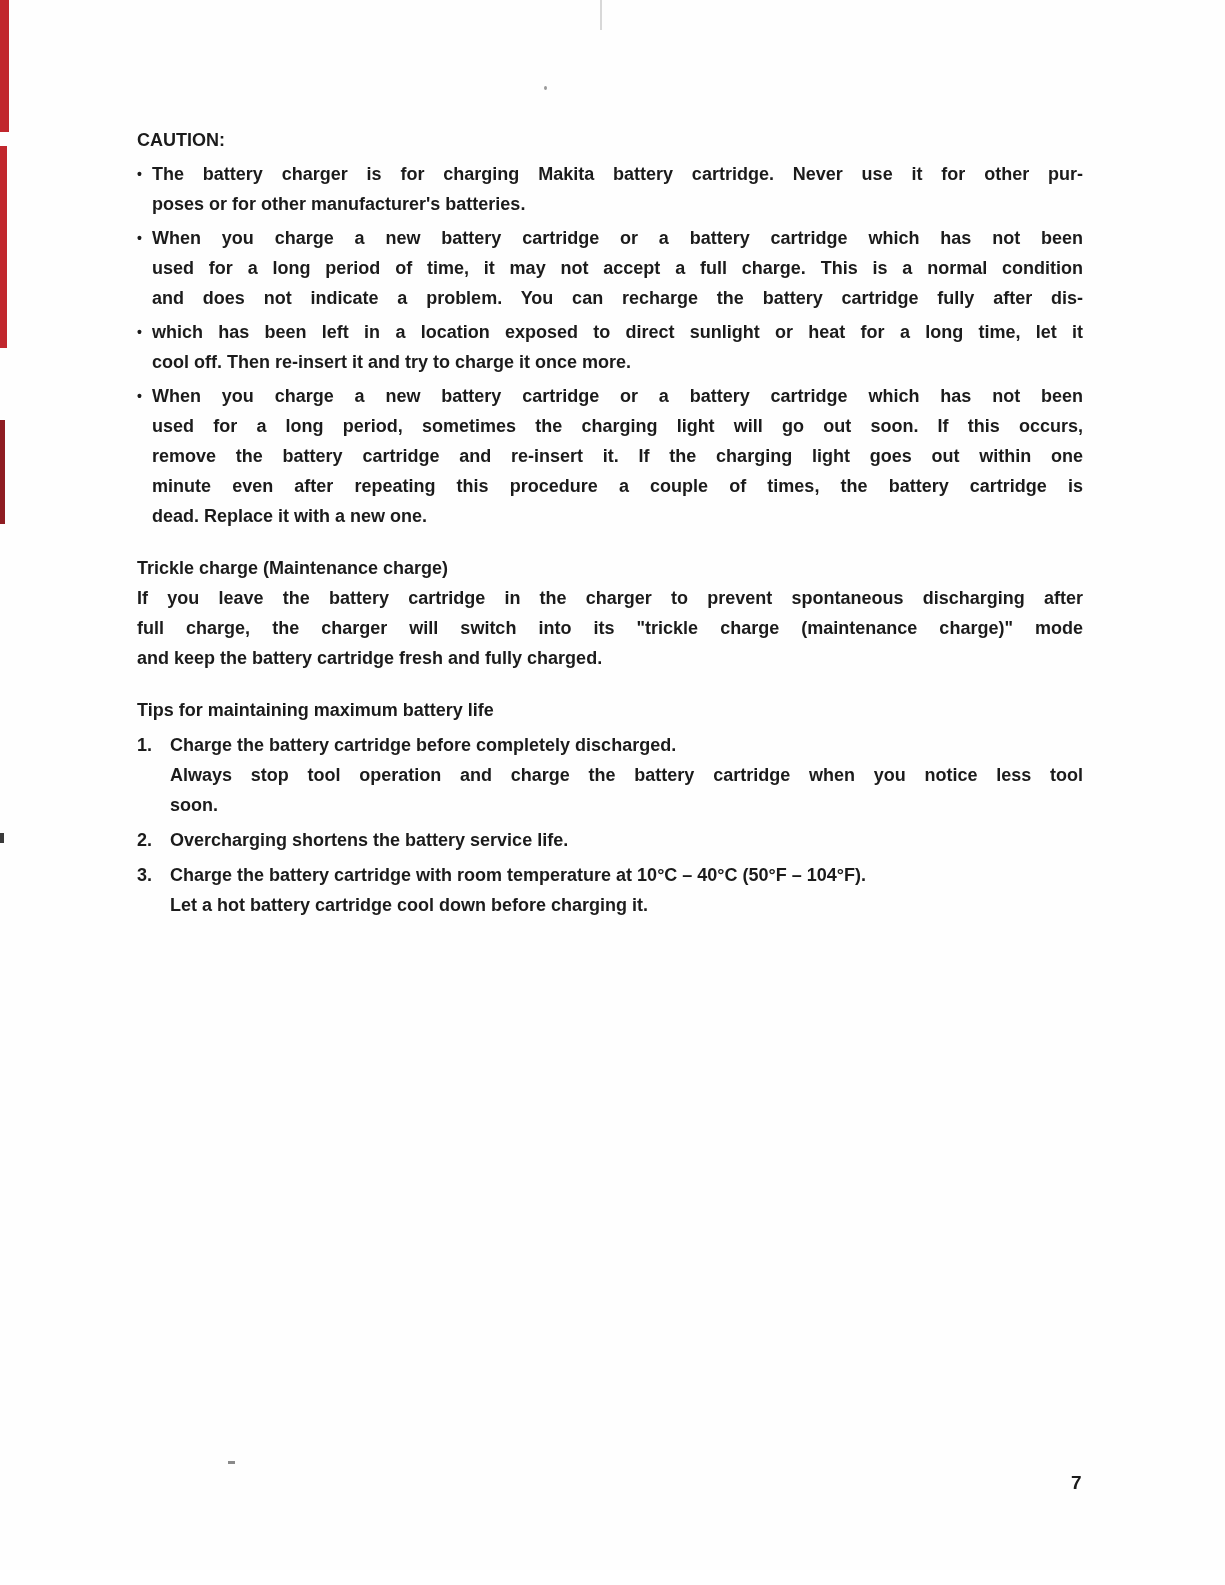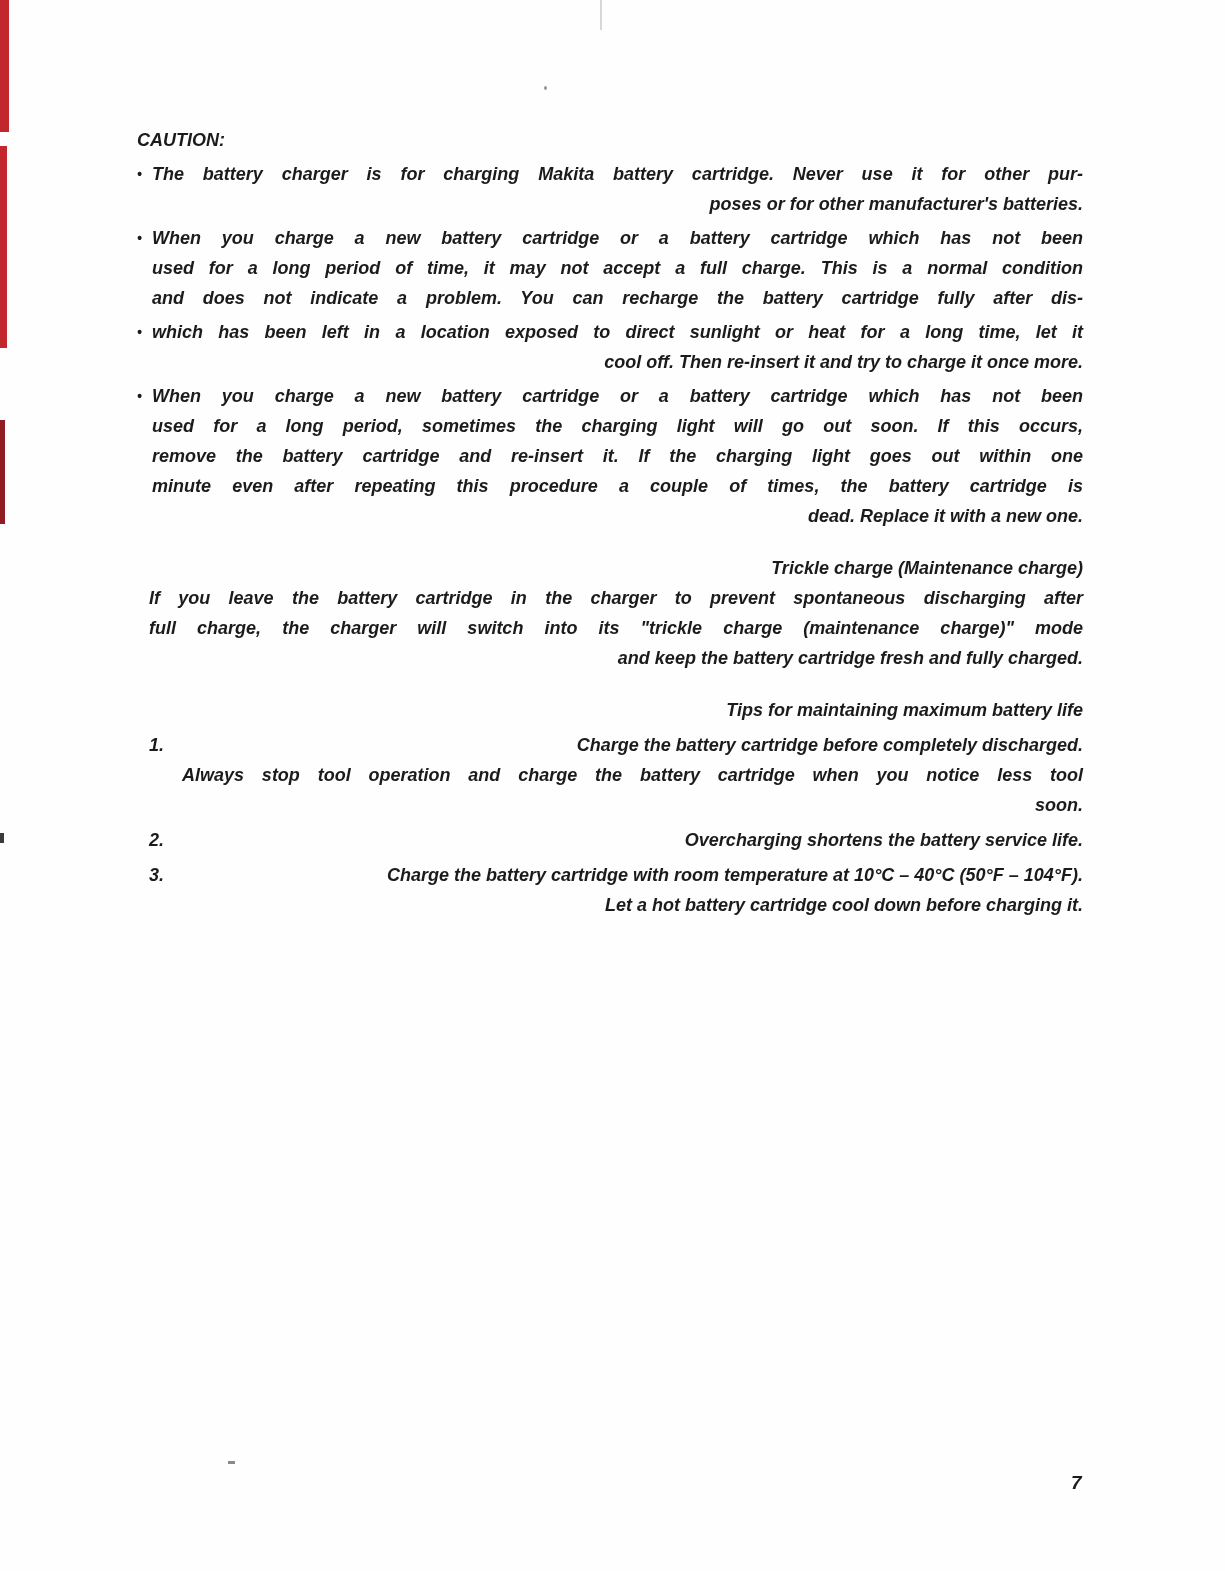--- a/index.html
+++ b/index.html
@@ -5,38 +5,37 @@
   * { margin: 0; padding: 0; box-sizing: border-box; }
   html, body { background: #ffffff; }
   body { font-family: "Liberation Sans", sans-serif; }
   .page {
     position: relative;
     width: 1225px;
     height: 1570px;
     background: #fefefe;
     overflow: hidden;
     color: #1b1b1b;
-    font-style: italic;
   }
   .content {
     position: absolute;
     left: 137px;
     top: 125px;
     width: 946px;
     font-size: 18px;
     line-height: 30px;
     font-weight: 700;
     color: #1b1b1b;
   }
-  .line { text-align: right; }
+  .line { text-align: left; }
   .line.j { text-align: justify; text-align-last: justify; }
   .caution-title { margin-bottom: 2px; }
   .bullet { position: relative; padding-left: 15px; margin-top: 4px; }
   .bullet .marker { position: absolute; left: 0; top: 0; font-size: 14px; }
-  .section { margin-top: 22px; margin-left: 12px; }
+  .section { margin-top: 22px; }
   .tip { position: relative; padding-left: 33px; margin-top: 5px; }
   .tip .num { position: absolute; left: 0; top: 0; }
   .page-number {
     position: absolute;
     left: 1071px;
     top: 1472px;
     font-size: 19px;
     font-weight: 700;
     color: #1b1b1b;
   }

